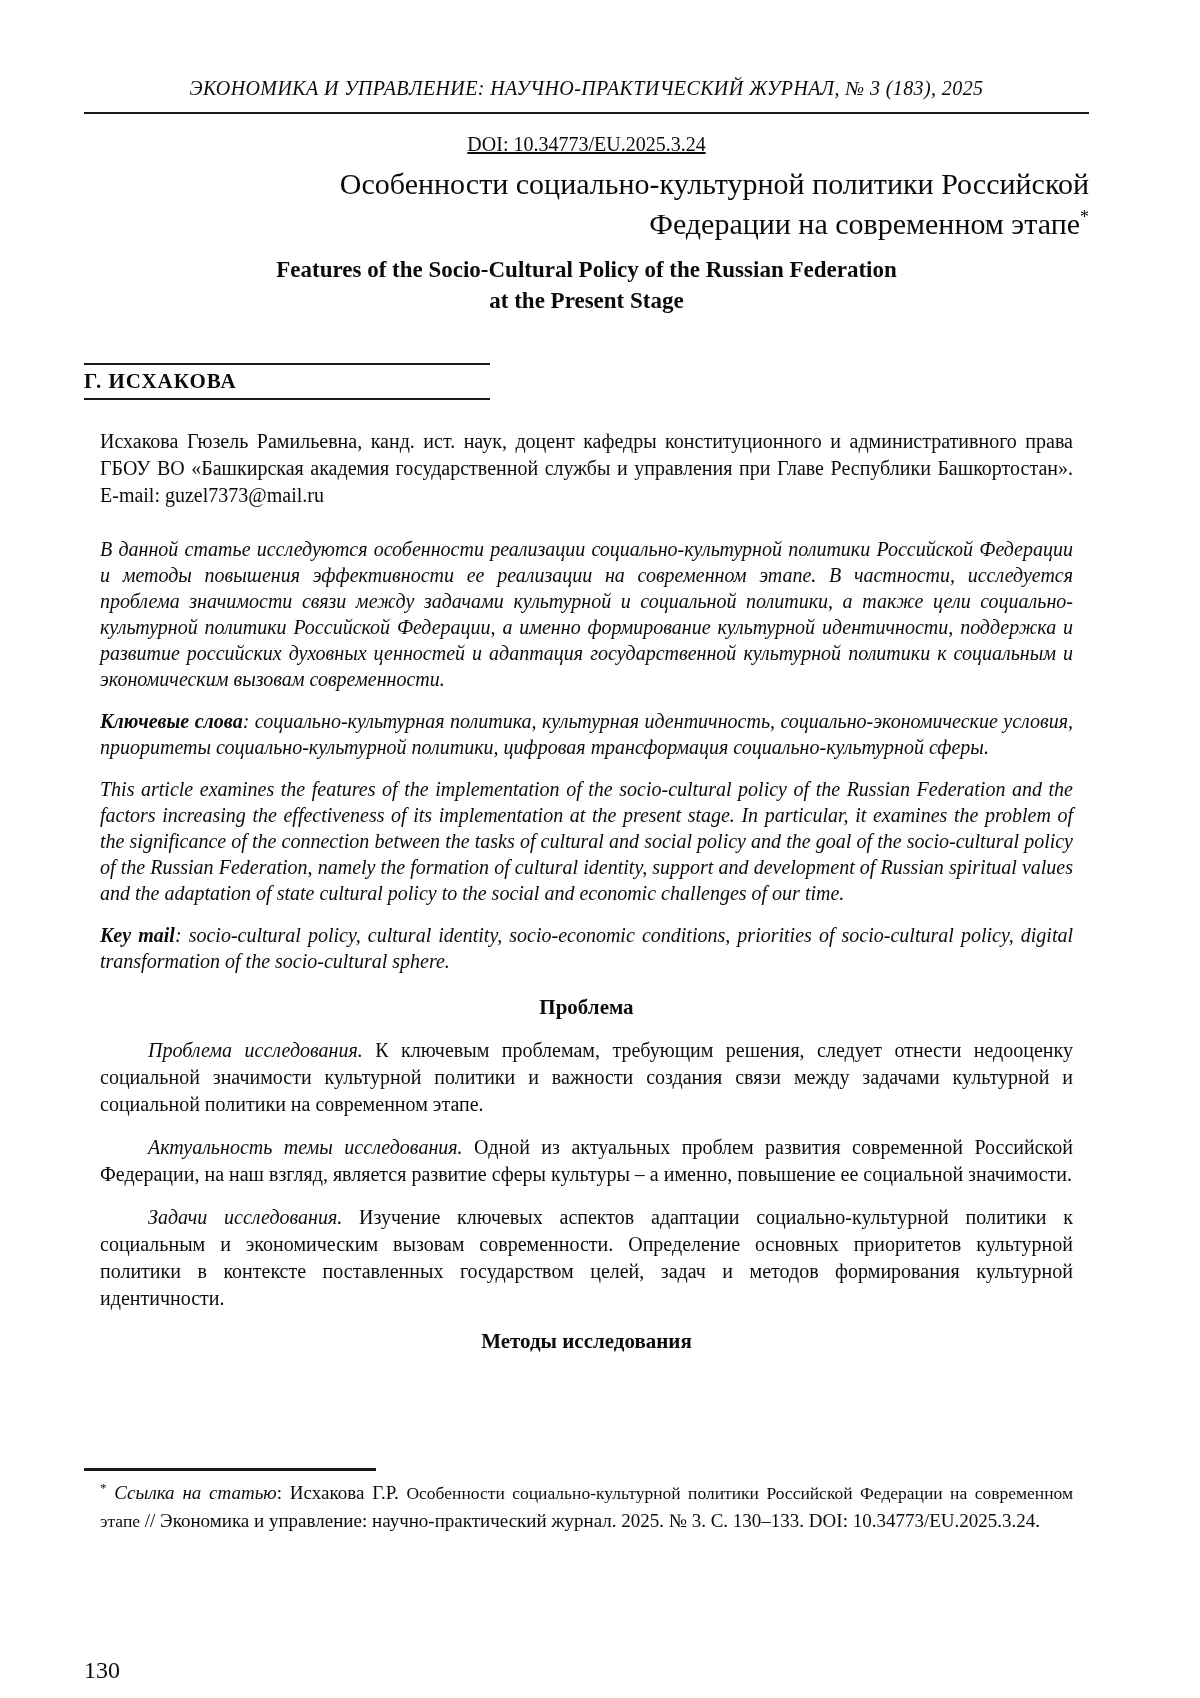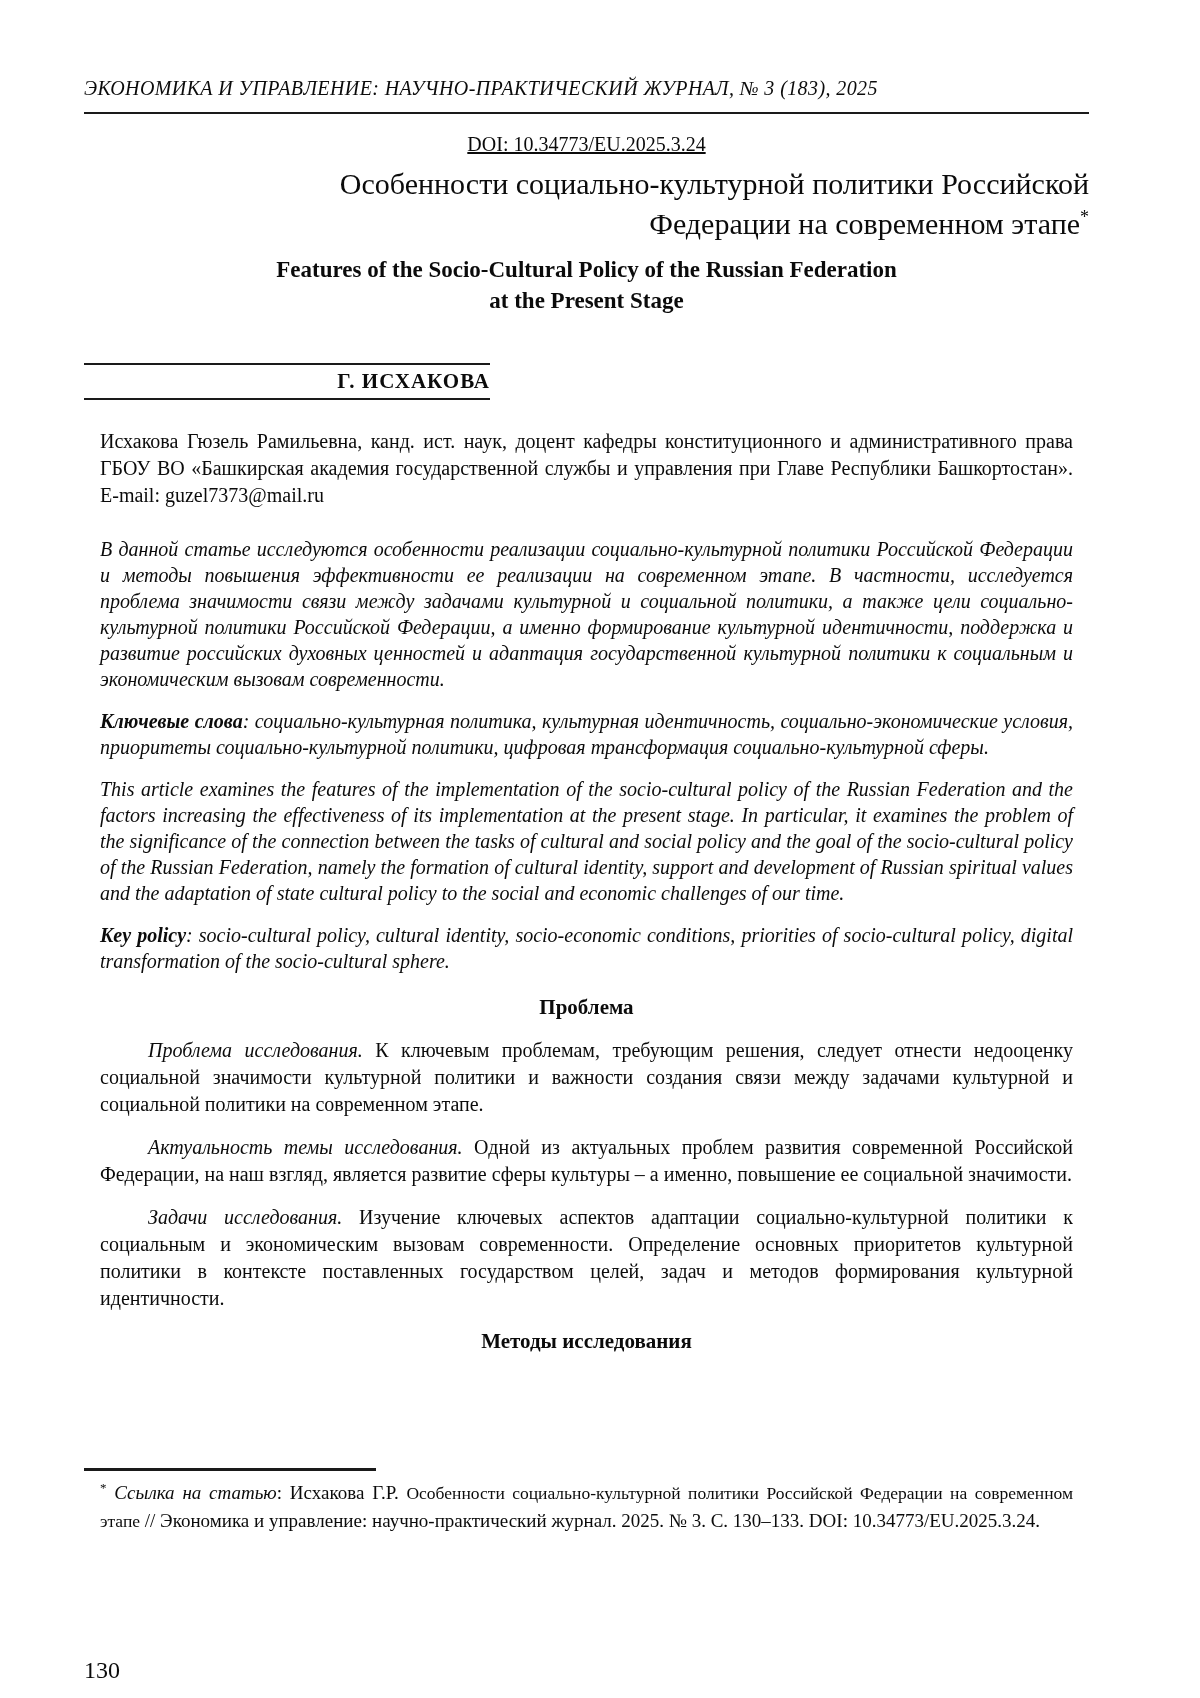--- a/index.html
+++ b/index.html
@@ -24,21 +24,21 @@
   }
   .journal-header {
     padding-top: 76px;
     border-bottom: 2px solid #1a1a1a;
     padding-bottom: 12px;
   }
   .journal-title {
     font-style: italic;
     font-size: 20px;
     line-height: 24px;
-    text-align: left;
+    text-align: center;
     letter-spacing: 0.4px;
     white-space: nowrap;
   }
   .doi {
     margin-top: 18px;
     font-size: 20px;
     line-height: 24px;
     text-align: center;
   }
   .doi span {
@@ -63,21 +63,21 @@
     line-height: 31px;
     font-weight: bold;
     text-align: center;
   }
   .author-box {
     margin-top: 47px;
     width: 406px;
     border-top: 2px solid #1a1a1a;
     border-bottom: 2px solid #1a1a1a;
     padding: 4px 0;
-    text-align: right;
+    text-align: left;
   }
   .author-name {
     font-weight: bold;
     font-size: 21px;
     line-height: 25px;
     letter-spacing: 1px;
   }
   p { margin: 16px; }
   .affiliation {
     margin-top: 28px;
@@ -184,21 +184,21 @@
 
     <p class="abstract abstract-ru">В данной статье исследуются особенности реализации социально-культурной политики Российской Федерации и методы повышения эффективности ее реализации на современном этапе. В частности, исследуется проблема значимости связи между задачами культурной и социальной политики, а также цели социально-культурной политики Российской Федерации, а именно формирование культурной идентичности, поддержка и развитие российских духовных ценностей и адаптация государственной культурной политики к социальным и экономическим вызовам современности.</p>
 
     <p class="abstract">
       <span class="kw-label">Ключевые слова</span><span>: социально-культурная политика, культурная идентичность, социально-экономические условия, приоритеты социально-культурной политики, цифровая трансформация социально-культурной сферы.</span>
     </p>
 
     <p class="abstract abstract-en">This article examines the features of the implementation of the socio-cultural policy of the Russian Federation and the factors increasing the effectiveness of its implementation at the present stage. In particular, it examines the problem of the significance of the connection between the tasks of cultural and social policy and the goal of the socio-cultural policy of the Russian Federation, namely the formation of cultural identity, support and development of Russian spiritual values and the adaptation of state cultural policy to the social and economic challenges of our time.</p>
 
     <p class="abstract">
-      <span class="kw-label">Key policy</span><span>: socio-cultural policy, cultural identity, socio-economic conditions, priorities of socio-cultural policy, digital transformation of the socio-cultural sphere.</span>
+      <span class="kw-label">Key mail</span><span>: socio-cultural policy, cultural identity, socio-economic conditions, priorities of socio-cultural policy, digital transformation of the socio-cultural sphere.</span>
     </p>
 
     <div class="section-heading">Проблема</div>
 
     <p class="body-par">
       <span class="lead">Проблема исследования.</span><span> К ключевым проблемам, требующим решения, следует отнести недооценку социальной значимости культурной политики и важности создания связи между задачами культурной и социальной политики на современном этапе.</span>
     </p>
 
     <p class="body-par first">
       <span class="lead">Актуальность темы исследования.</span><span> Одной из актуальных проблем развития современной Российской Федерации, на наш взгляд, является развитие сферы культуры – а именно, повышение ее социальной значимости.</span>

